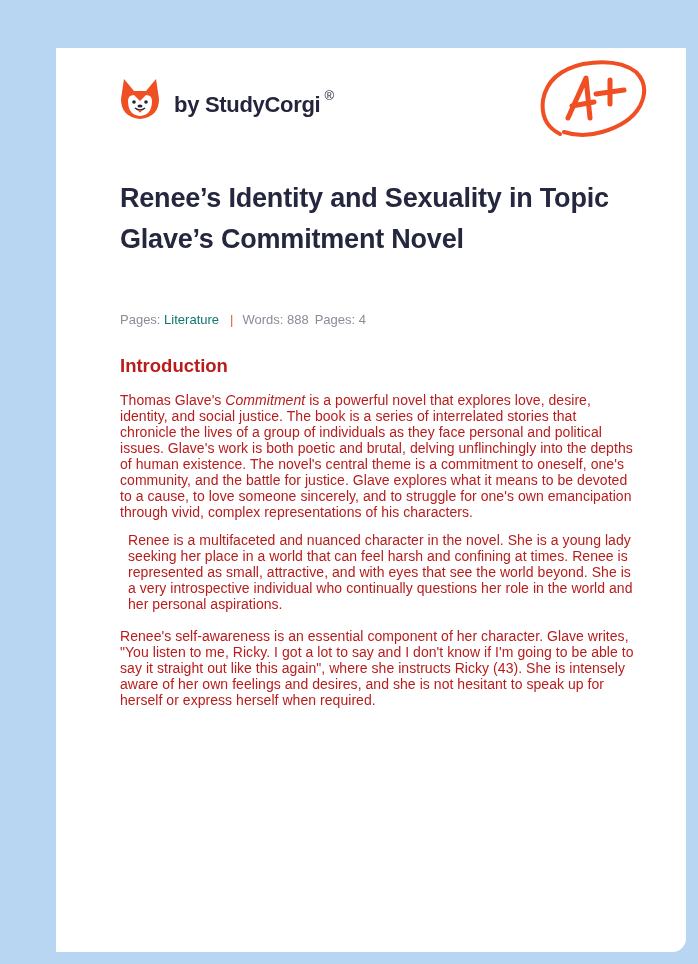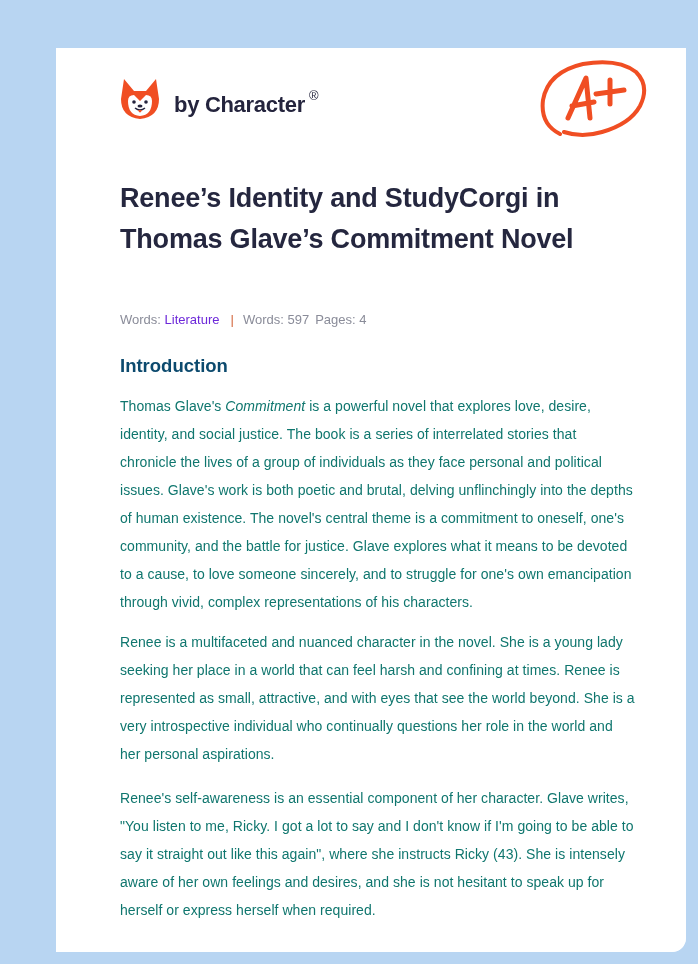--- a/index.html
+++ b/index.html
@@ -30,67 +30,67 @@
   }
   .aplus { position:absolute; left:538px; top:58px; }
   .title {
     position:absolute; left:120px; top:178px; width:520px;
     font-size:27px; line-height:41px; font-weight:bold; color:#25273f;
     letter-spacing:-0.2px; margin:0;
   }
   .meta {
     position:absolute; left:120px; top:312px; font-size:13px; color:#8a8c99;
   }
-  .meta .topic-val { color:#6d28d9; }
+  .meta .topic-val { color:#0f766e; }
   .meta .sep { color:#d2643a; margin:0 9px 0 11px; }
   .meta .pages { margin-left:6px; }
   .content {
     position:absolute; left:120px; top:352px; width:516px;
   }
   h2 {
-    font-size:18.5px; font-weight:bold; color:#0c4a6e; margin:0; line-height:28px;
+    font-size:18.5px; font-weight:bold; color:#b91c1c; margin:0; line-height:28px;
   }
   p {
-    font-size:14px; line-height:28px; color:#0f766e; margin:0; letter-spacing:0.05px;
+    font-size:14px; line-height:16px; color:#b91c1c; margin:0; letter-spacing:0.05px;
   }
   .sec1 { margin-top:12px; }
   .h-renee { margin-top:14px; }
-  .sec2 { margin-top:12px; }
+  .sec2 { margin-top:12px;margin-left:8px; }
   .sec3 { margin-top:16px; }
 </style>
 </head>
 <body>
 
 <div class="card-shadow"></div>
 <div class="card"></div>
 
 <div class="logo">
   <svg width="40" height="44" viewBox="0 0 40 44">
     <path d="M4 2 L14 14 L26 14 L36 2 L39 22 Q39 40 20 42 Q1 40 1 22 Z" fill="#f04e23"></path>
     <path d="M8 24 Q8 18 14 18 L20 24 L26 18 Q32 18 32 24 Q32 38 20 39 Q8 38 8 24 Z" fill="#ffffff"></path>
     <circle cx="14" cy="25" r="1.8" fill="#24243d"></circle>
     <circle cx="26" cy="25" r="1.8" fill="#24243d"></circle>
     <ellipse cx="20" cy="29" rx="2.5" ry="1.6" fill="#24243d"></ellipse>
     <path d="M15 31 Q20 35 25 31" stroke="#24243d" stroke-width="1.4" fill="none"></path>
     <path d="M18 33 Q20 38 22 33 Z" fill="#f04e23"></path>
   </svg>
-  <span class="logo-text"><span>by Character</span><span class="reg">®</span></span>
+  <span class="logo-text"><span>by StudyCorgi</span><span class="reg">®</span></span>
 </div>
 
 <svg class="aplus" width="110" height="82" viewBox="0 0 110 82">
   <path d="M22 76 Q2 66 5 42 Q10 14 45 6 Q80 0 98 14 Q112 28 102 48 Q92 66 64 74 Q44 80 26 74" stroke="#f04e23" stroke-width="4" fill="none" stroke-linecap="round"></path>
   <path d="M30 60 L48 20 L52 60 M34 48 L56 44" stroke="#f04e23" stroke-width="5" fill="none" stroke-linecap="round" stroke-linejoin="round"></path>
   <path d="M58 36 L86 32 M72 22 L72 46" stroke="#f04e23" stroke-width="5" fill="none" stroke-linecap="round"></path>
 </svg>
 
-<h1 class="title">Renee’s Identity and StudyCorgi in Thomas Glave’s Commitment Novel</h1>
+<h1 class="title">Renee’s Identity and Sexuality in Topic Glave’s Commitment Novel</h1>
 
 <div class="meta">
-  <span>Words:</span>
-  <span class="topic-val">Literature</span><span class="sep">|</span><span>Words: 597</span><span class="pages">Pages: 4</span>
+  <span>Pages:</span>
+  <span class="topic-val">Literature</span><span class="sep">|</span><span>Words: 888</span><span class="pages">Pages: 4</span>
 </div>
 
 <div class="content">
   <h2>Introduction</h2>
   <p class="sec1"><span>Thomas Glave's </span><em>Commitment</em><span> is a powerful novel that explores love, desire, identity, and social justice. The book is a series of interrelated stories that chronicle the lives of a group of individuals as they face personal and political issues. Glave's work is both poetic and brutal, delving unflinchingly into the depths of human existence. The novel's central theme is a commitment to oneself, one's community, and the battle for justice. Glave explores what it means to be devoted to a cause, to love someone sincerely, and to struggle for one's own emancipation through vivid, complex representations of his characters.</span></p>
 
   <p class="sec2">Renee is a multifaceted and nuanced character in the novel. She is a young lady seeking her place in a world that can feel harsh and confining at times. Renee is represented as small, attractive, and with eyes that see the world beyond. She is a very introspective individual who continually questions her role in the world and her personal aspirations.</p>
   <p class="sec3">Renee's self-awareness is an essential component of her character. Glave writes, "You listen to me, Ricky. I got a lot to say and I don't know if I'm going to be able to say it straight out like this again", where she instructs Ricky (43). She is intensely aware of her own feelings and desires, and she is not hesitant to speak up for herself or express herself when required.</p>
 </div>
 

